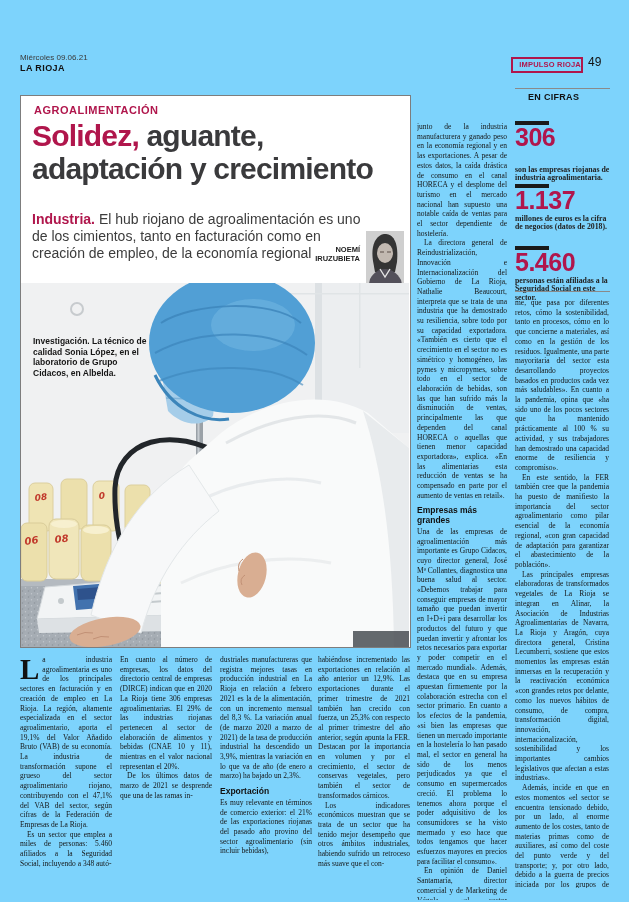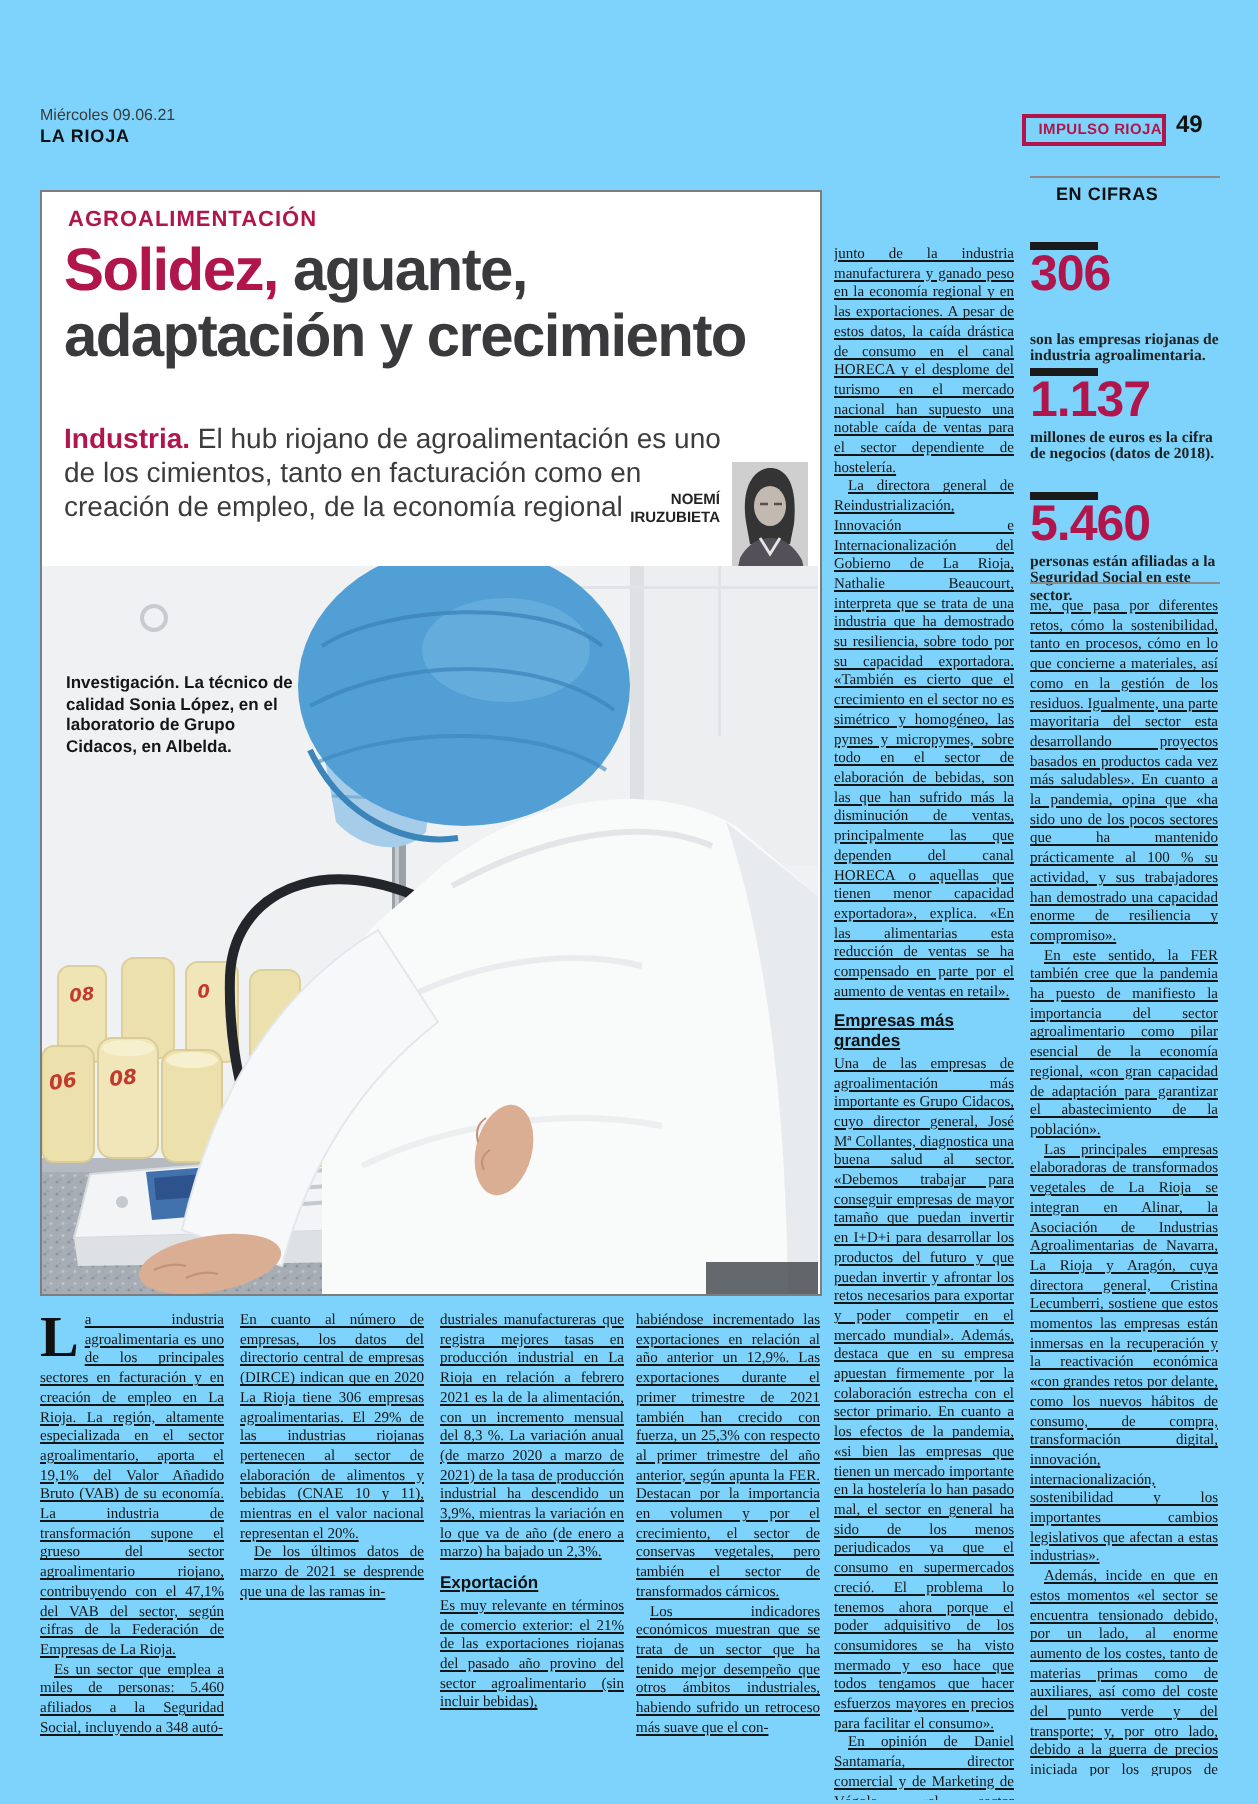--- a/index.html
+++ b/index.html
@@ -5,41 +5,41 @@
   html,body{margin:0;padding:0;background:#fff;}
   .page{position:relative;width:629px;height:902px;background:#7dd3fc;overflow:hidden;
         font-family:"Liberation Sans",sans-serif;color:#1a1a1a;}
   .abs{position:absolute;}
 
   
   .hdr-date{left:20px;top:53px;font-size:8px;color:#3a3a3a;}
   .hdr-paper{left:20px;top:63px;font-size:9px;font-weight:bold;letter-spacing:.4px;color:#111;}
   .badge{left:511px;top:57px;width:68px;height:12px;border:2px solid #b0164c;color:#b0164c;
          font-size:7.5px;font-weight:bold;text-align:right;line-height:12px;letter-spacing:.2px;}
-  .pagenum{left:588px;top:55px;font-size:12px;font-weight:bold;color:#111;}
+  .pagenum{left:588px;top:55px;font-size:12px;font-weight:normal;color:#111;}
 
   
   .frame{left:20px;top:95px;width:391px;height:553px;border:1px solid #7d7d7d;box-sizing:border-box;background:#fff;}
   .kicker{left:34px;top:104px;font-size:11px;font-weight:bold;color:#b0164c;letter-spacing:.5px;}
   .headline{left:32px;top:119px;width:372px;font-size:30px;line-height:33px;font-weight:bold;
             letter-spacing:-.8px;color:#3a3a3c;}
   .headline .acc{color:#b0164c;}
   .standfirst{left:32px;top:211px;width:335px;font-size:14px;line-height:17px;color:#3c3c3c;}
   .standfirst .lead{color:#b0164c;font-weight:bold;}
   .byline{left:282px;top:246px;width:78px;text-align:right;font-size:7.5px;line-height:8.5px;
           font-weight:bold;color:#222;}
   .byline-photo{left:366px;top:231px;width:38px;height:62px;}
 
   
   .photo{left:21px;top:283px;width:388px;height:364px;overflow:hidden;}
   .caption{left:33px;top:336px;width:122px;font-size:8.5px;line-height:10.5px;font-weight:bold;color:#161616;}
 
   
   .bodycol{position:absolute;text-align:justify;font-family:"Liberation Serif",serif;
-           font-size:7.5px;line-height:9.7px;color:#151515;overflow:hidden;text-decoration:underline;}
+           font-size:7.5px;line-height:9.7px;color:#151515;overflow:hidden;}
   .bodycol p{margin:0;}
   .bodycol p + p{text-indent:7px;}
   .col1{left:20px;top:655px;width:92px;height:250px;}
   .col2{left:120px;top:655px;width:92px;height:250px;}
   .col3{left:220px;top:655px;width:92px;height:250px;}
   .col4{left:318px;top:655px;width:92px;height:250px;}
   .col5{left:417px;top:122px;width:90px;height:778px;}
   .col6{left:515px;top:298px;width:94px;height:590px;}
   .subhead{font-family:"Liberation Sans",sans-serif;font-size:8.5px;font-weight:bold;color:#111;
            margin:6px 0 1px 0;text-align:left;}

